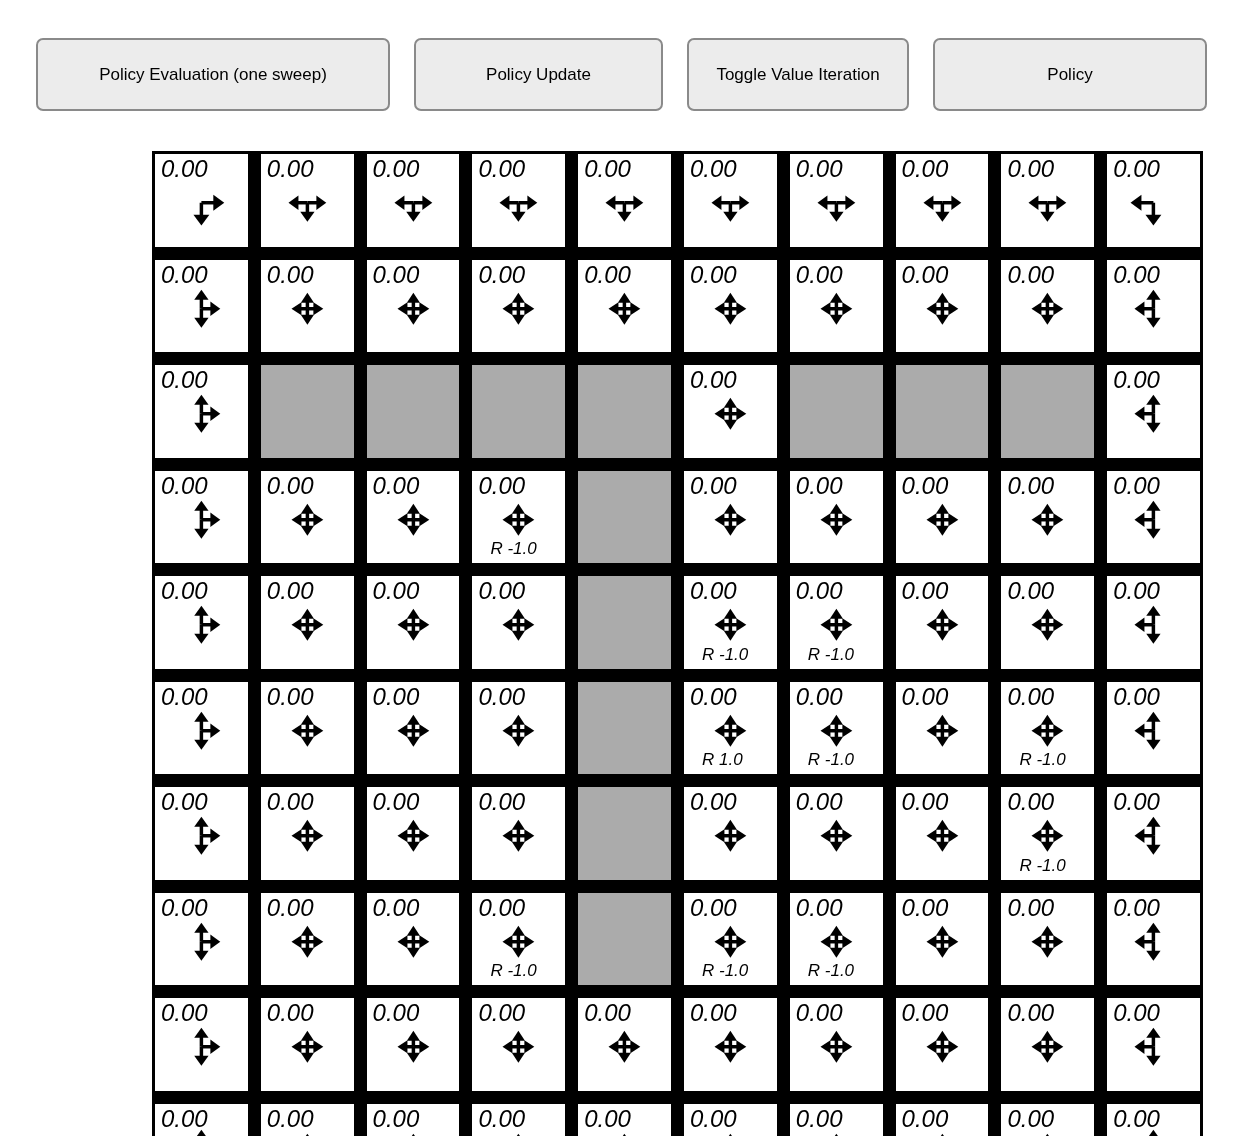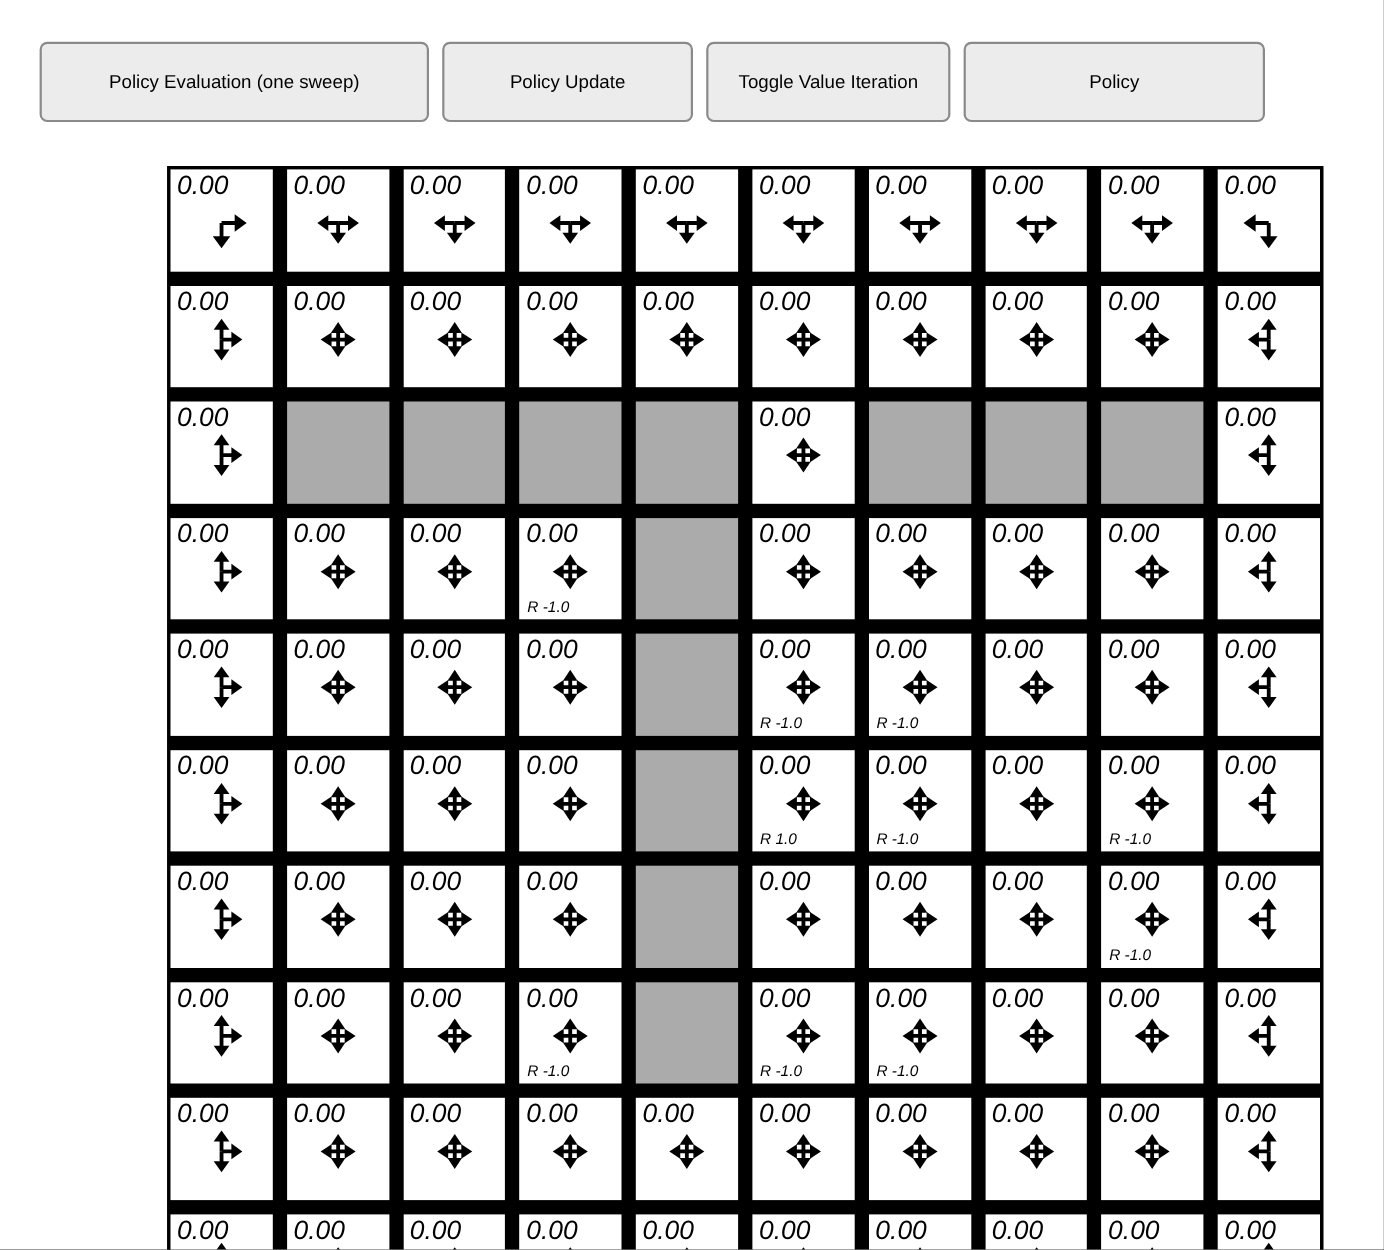--- a/index.html
+++ b/index.html
@@ -1,36 +1,36 @@
 <!DOCTYPE html>
 <html><head>
 <meta charset="utf-8">
 <style>
   html,body{margin:0;padding:0;}
   body{
     width:1258px;height:1136px;background:#ffffff;position:relative;
     font-family:"Liberation Sans", sans-serif;color:#000;
   }
-  .toolbar{position:absolute;left:36px;top:38px;display:flex;gap:12px;}
+  .toolbar{position:absolute;left:36px;top:38px;display:flex;gap:24px;}
   .btn{
     height:73px;display:flex;align-items:center;justify-content:center;
     background:var(--btn-bg,#ececec);border:2px solid var(--btn-border,#8a8a8a);
     border-radius:7px;font-size:17px;font-family:inherit;color:#000;
     box-sizing:border-box;cursor:pointer;padding:0;
   }
-  .btn.b0{width:354px}.btn.b1{width:228px}.btn.b2{width:222px}.btn.b3{width:274px}
+  .btn.b0{width:354px}.btn.b1{width:249px}.btn.b2{width:222px}.btn.b3{width:274px}
   .grid{
     position:absolute;left:152px;top:151px;
     background:var(--line,#000);border:3px solid var(--line,#000);
     display:grid;grid-template-columns:repeat(10,92.8px);grid-auto-rows:92.5px;gap:13px;font-style:italic;
   }
   .cell{position:relative;background:var(--cell-bg,#fff);}
   .cell.wall{background:var(--wall-bg,#ababab);}
   .val{position:absolute;left:6px;top:2px;font-size:24px;line-height:1.1;}
-  .reward{position:absolute;left:7px;bottom:4px;font-size:14px;}
+  .reward{position:absolute;left:18px;bottom:4px;font-size:17px;}
   .arrows{position:absolute;left:0;top:0;width:100%;height:100%;display:block;}
 </style>
 </head>
 <body style="--wall-bg: #ababab; --cell-bg: #ffffff; --line: #000000; --btn-bg: #ececec; --btn-border: #8a8a8a;">
 
 <div class="toolbar">
   <button class="btn b0">Policy Evaluation (one sweep)</button>
   <button class="btn b1">Policy Update</button>
   <button class="btn b2">Toggle Value Iteration</button>
   <button class="btn b3">Policy</button>

